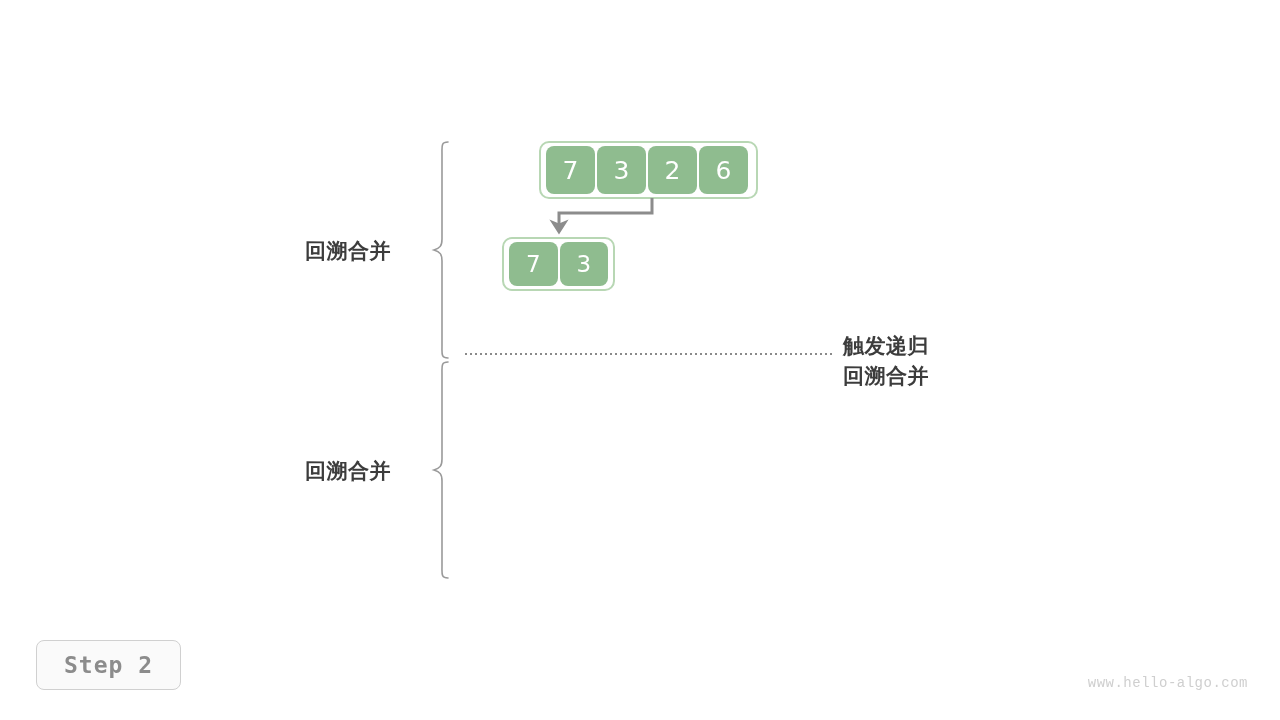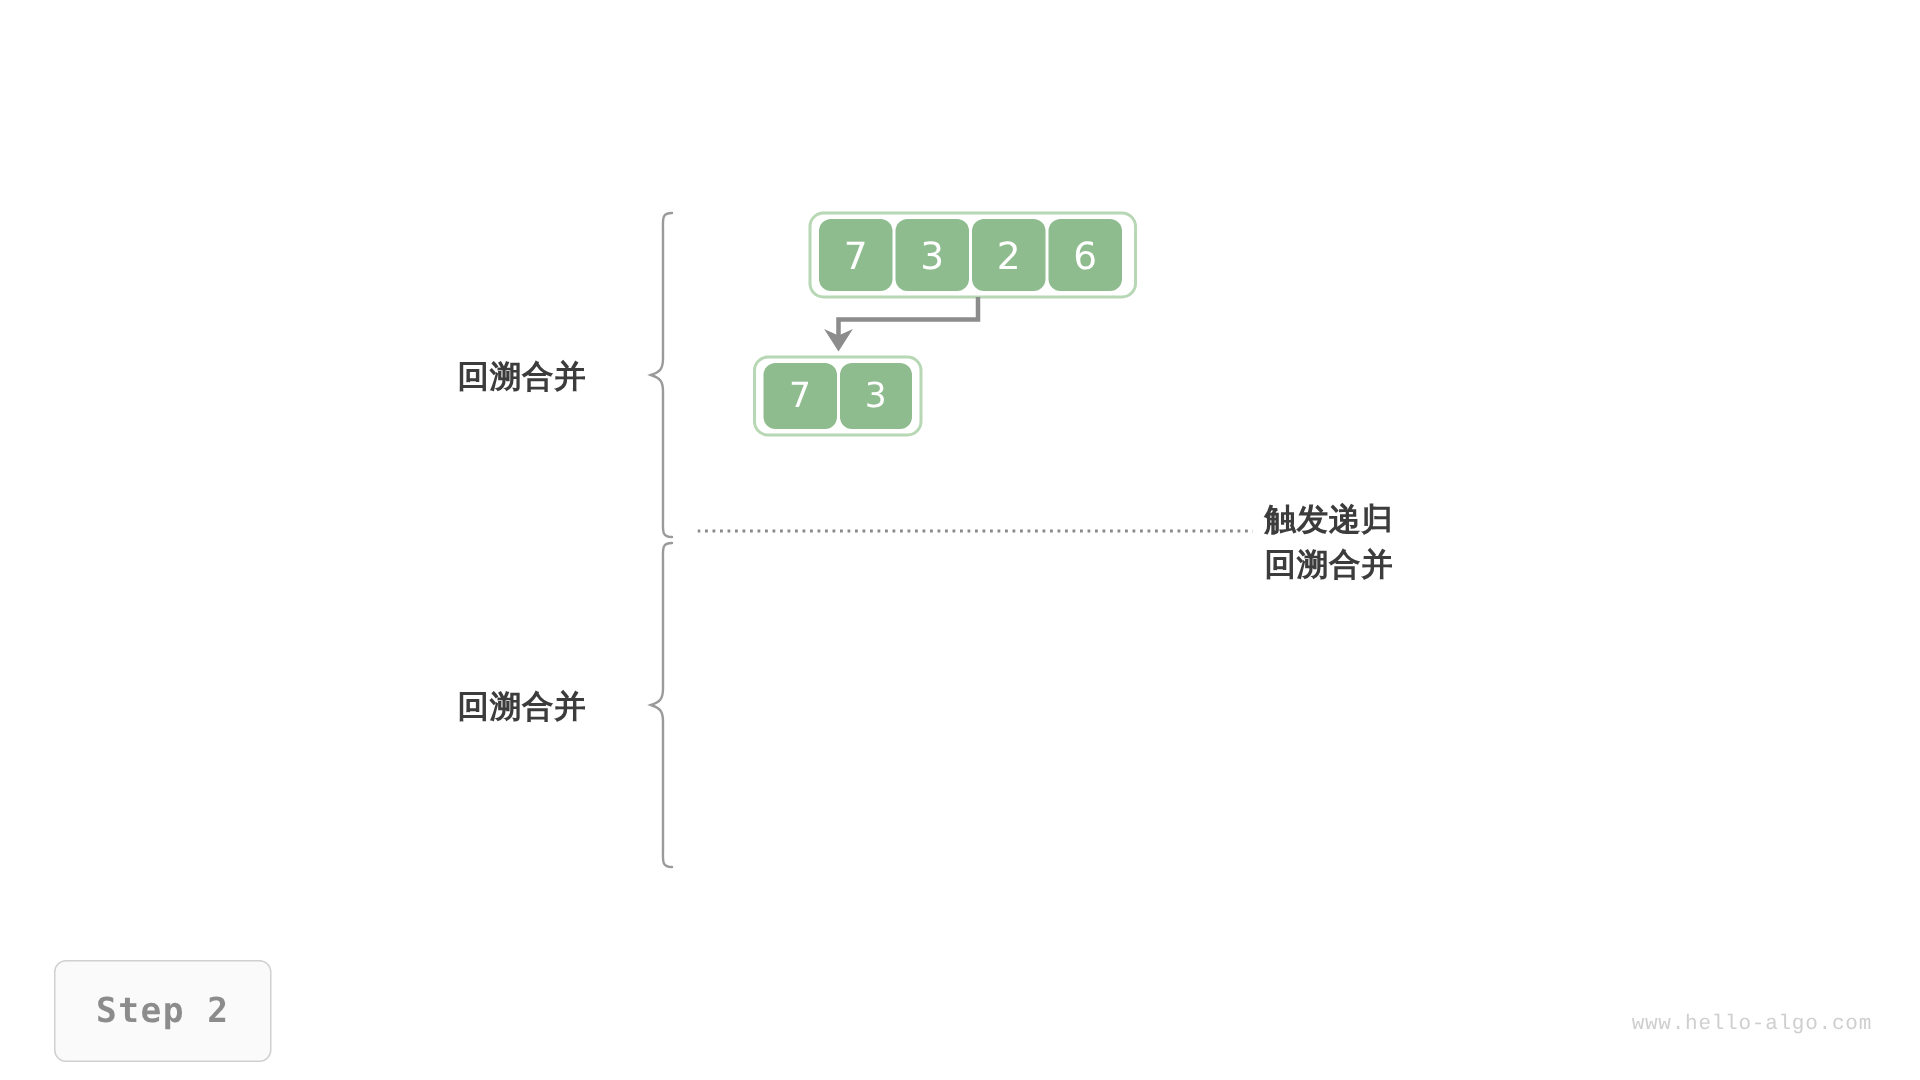--- a/index.html
+++ b/index.html
@@ -108,21 +108,21 @@
     background-size: 5px 2px;
     background-repeat: repeat-x;
   }
 
   
   #step-badge {
     position: absolute;
     left: 36px;
     top: 640px;
     width: 145px;
-    height: 68px;
+    height: 50px;
     box-sizing: border-box;
     background: #fafafa;
     border: 1px solid #d0d0d0;
     border-radius: 8px;
     display: flex;
     align-items: center;
     justify-content: center;
     color: #8c8c8c;
     font-family: "DejaVu Sans Mono", "Liberation Mono", monospace;
     font-size: 23px;

